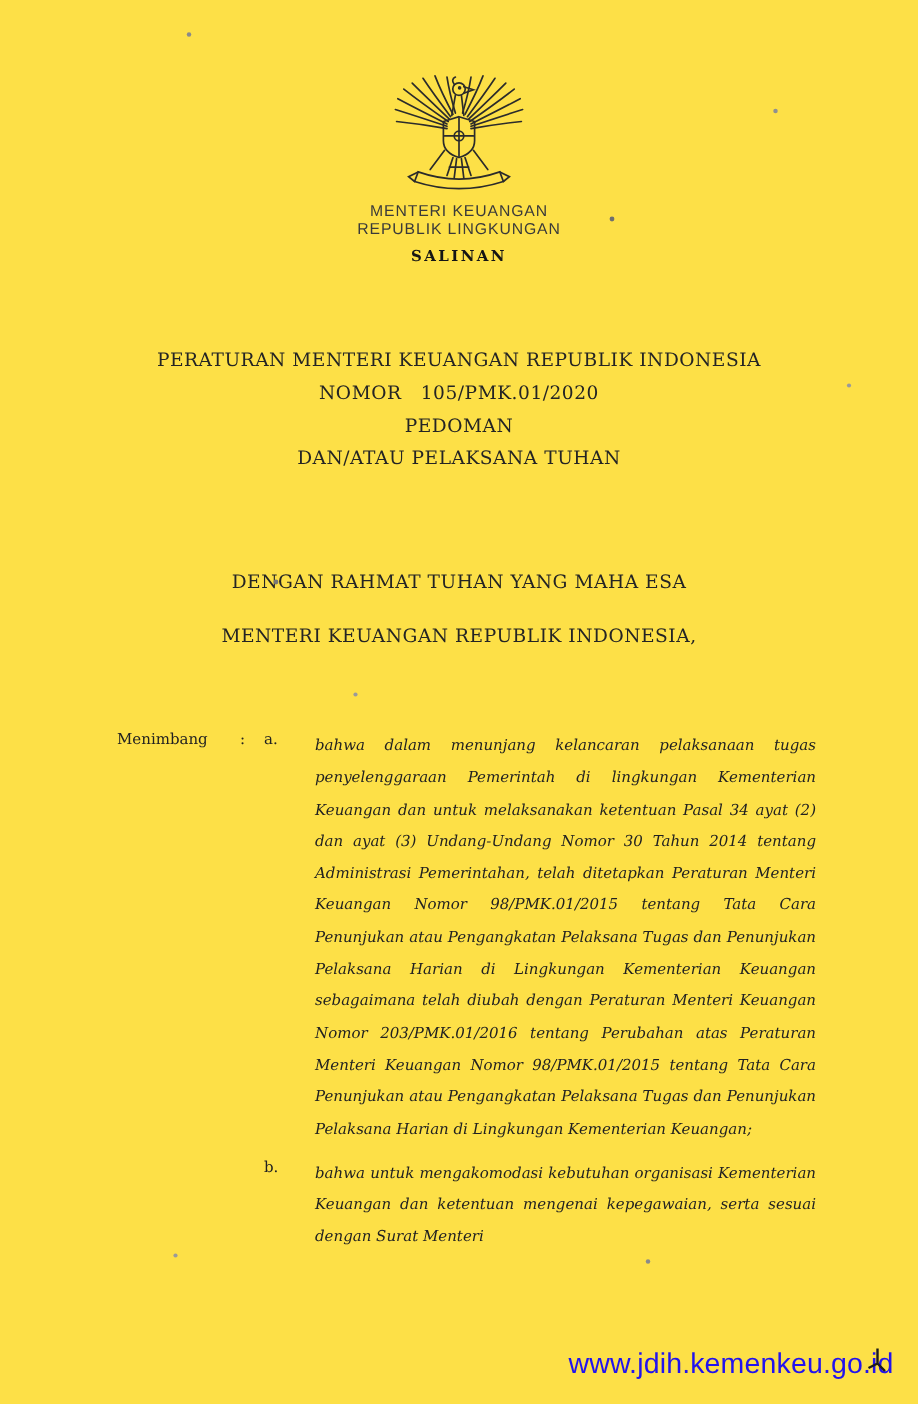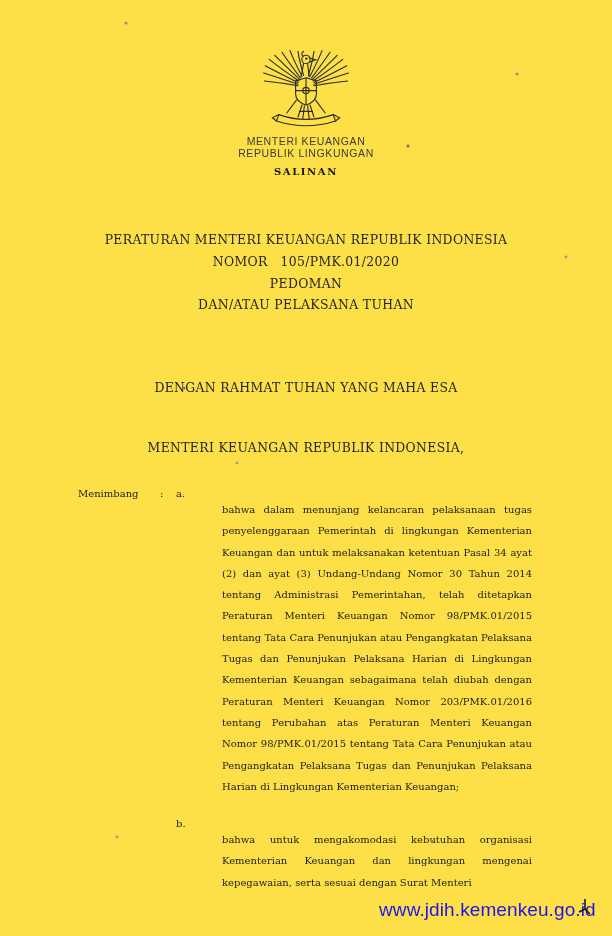--- a/index.html
+++ b/index.html
@@ -39,33 +39,33 @@
     font-size:12.4px; line-height:21.8px; letter-spacing:0.35px;
     color:#242424;
   }
   .title-block div { white-space:pre-wrap; }
   
   .invocation, .authority {
     position:absolute; left:0; right:0; text-align:center;
     font-size:12.4px; letter-spacing:0.35px; color:#242424;
   }
   .invocation { top:380px; }
-  .authority  { top:440px; }
+  .authority  { top:416px; }
   
   .considerations {
     position:absolute; top:483px; left:78px; right:64px;
     display:flex;
     font-size:10px; line-height:21.3px; color:#212121;
   }
   .c-label { width:82px; flex:none; }
   .c-colon { width:16px; flex:none; }
   .c-items { flex:1; }
   .c-item  { display:flex; }
   .c-marker{ width:30px; flex:none; }
-  .c-text  { flex:1; text-align:justify; margin:16px; }
+  .c-text  { flex:1; text-align:justify; margin:4px;font-style:italic; }
   
   .footer-link {
     position:absolute; top:899px; left:379px;
     font-family:"Liberation Sans", sans-serif;
     font-size:19px; color:#2213ee; text-decoration:none;
     letter-spacing:0.1px;
   }
   .cursor-icon { position:absolute; top:898px; left:577px; width:14px; height:19px; }
   .cursor-icon path { stroke:#1a1a1a; fill:none; stroke-width:1.6; }
   
@@ -148,21 +148,21 @@
   <div class="considerations">
     <div class="c-label">Menimbang</div>
     <div class="c-colon">:</div>
     <div class="c-items">
       <div class="c-item">
         <span class="c-marker">a.</span>
         <p class="c-text">bahwa dalam menunjang kelancaran pelaksanaan tugas penyelenggaraan Pemerintah di lingkungan Kementerian Keuangan dan untuk melaksanakan ketentuan Pasal 34 ayat (2) dan ayat (3) Undang-Undang Nomor 30 Tahun 2014 tentang Administrasi Pemerintahan, telah ditetapkan Peraturan Menteri Keuangan Nomor 98/PMK.01/2015 tentang Tata Cara Penunjukan atau Pengangkatan Pelaksana Tugas dan Penunjukan Pelaksana Harian di Lingkungan Kementerian Keuangan sebagaimana telah diubah dengan Peraturan Menteri Keuangan Nomor 203/PMK.01/2016 tentang Perubahan atas Peraturan Menteri Keuangan Nomor 98/PMK.01/2015 tentang Tata Cara Penunjukan atau Pengangkatan Pelaksana Tugas dan Penunjukan Pelaksana Harian di Lingkungan Kementerian Keuangan;</p>
       </div>
       <div class="c-item">
         <span class="c-marker">b.</span>
-        <p class="c-text">bahwa untuk mengakomodasi kebutuhan organisasi Kementerian Keuangan dan lingkungan mengenai kepegawaian, serta sesuai dengan Surat Menteri</p>
+        <p class="c-text">bahwa untuk mengakomodasi kebutuhan organisasi Kementerian Keuangan dan ketentuan mengenai kepegawaian, serta sesuai dengan Surat Menteri</p>
       </div>
     </div>
   </div>
 
   <a class="footer-link" href="#">www.jdih.kemenkeu.go.id</a>
   <svg class="cursor-icon" viewBox="0 0 14 19" aria-hidden="true">
     <path d="M8,1 L8,11 M8,11 L2,14 M8,11 L13,16"></path>
   </svg>
 
   <div class="specks"></div>

